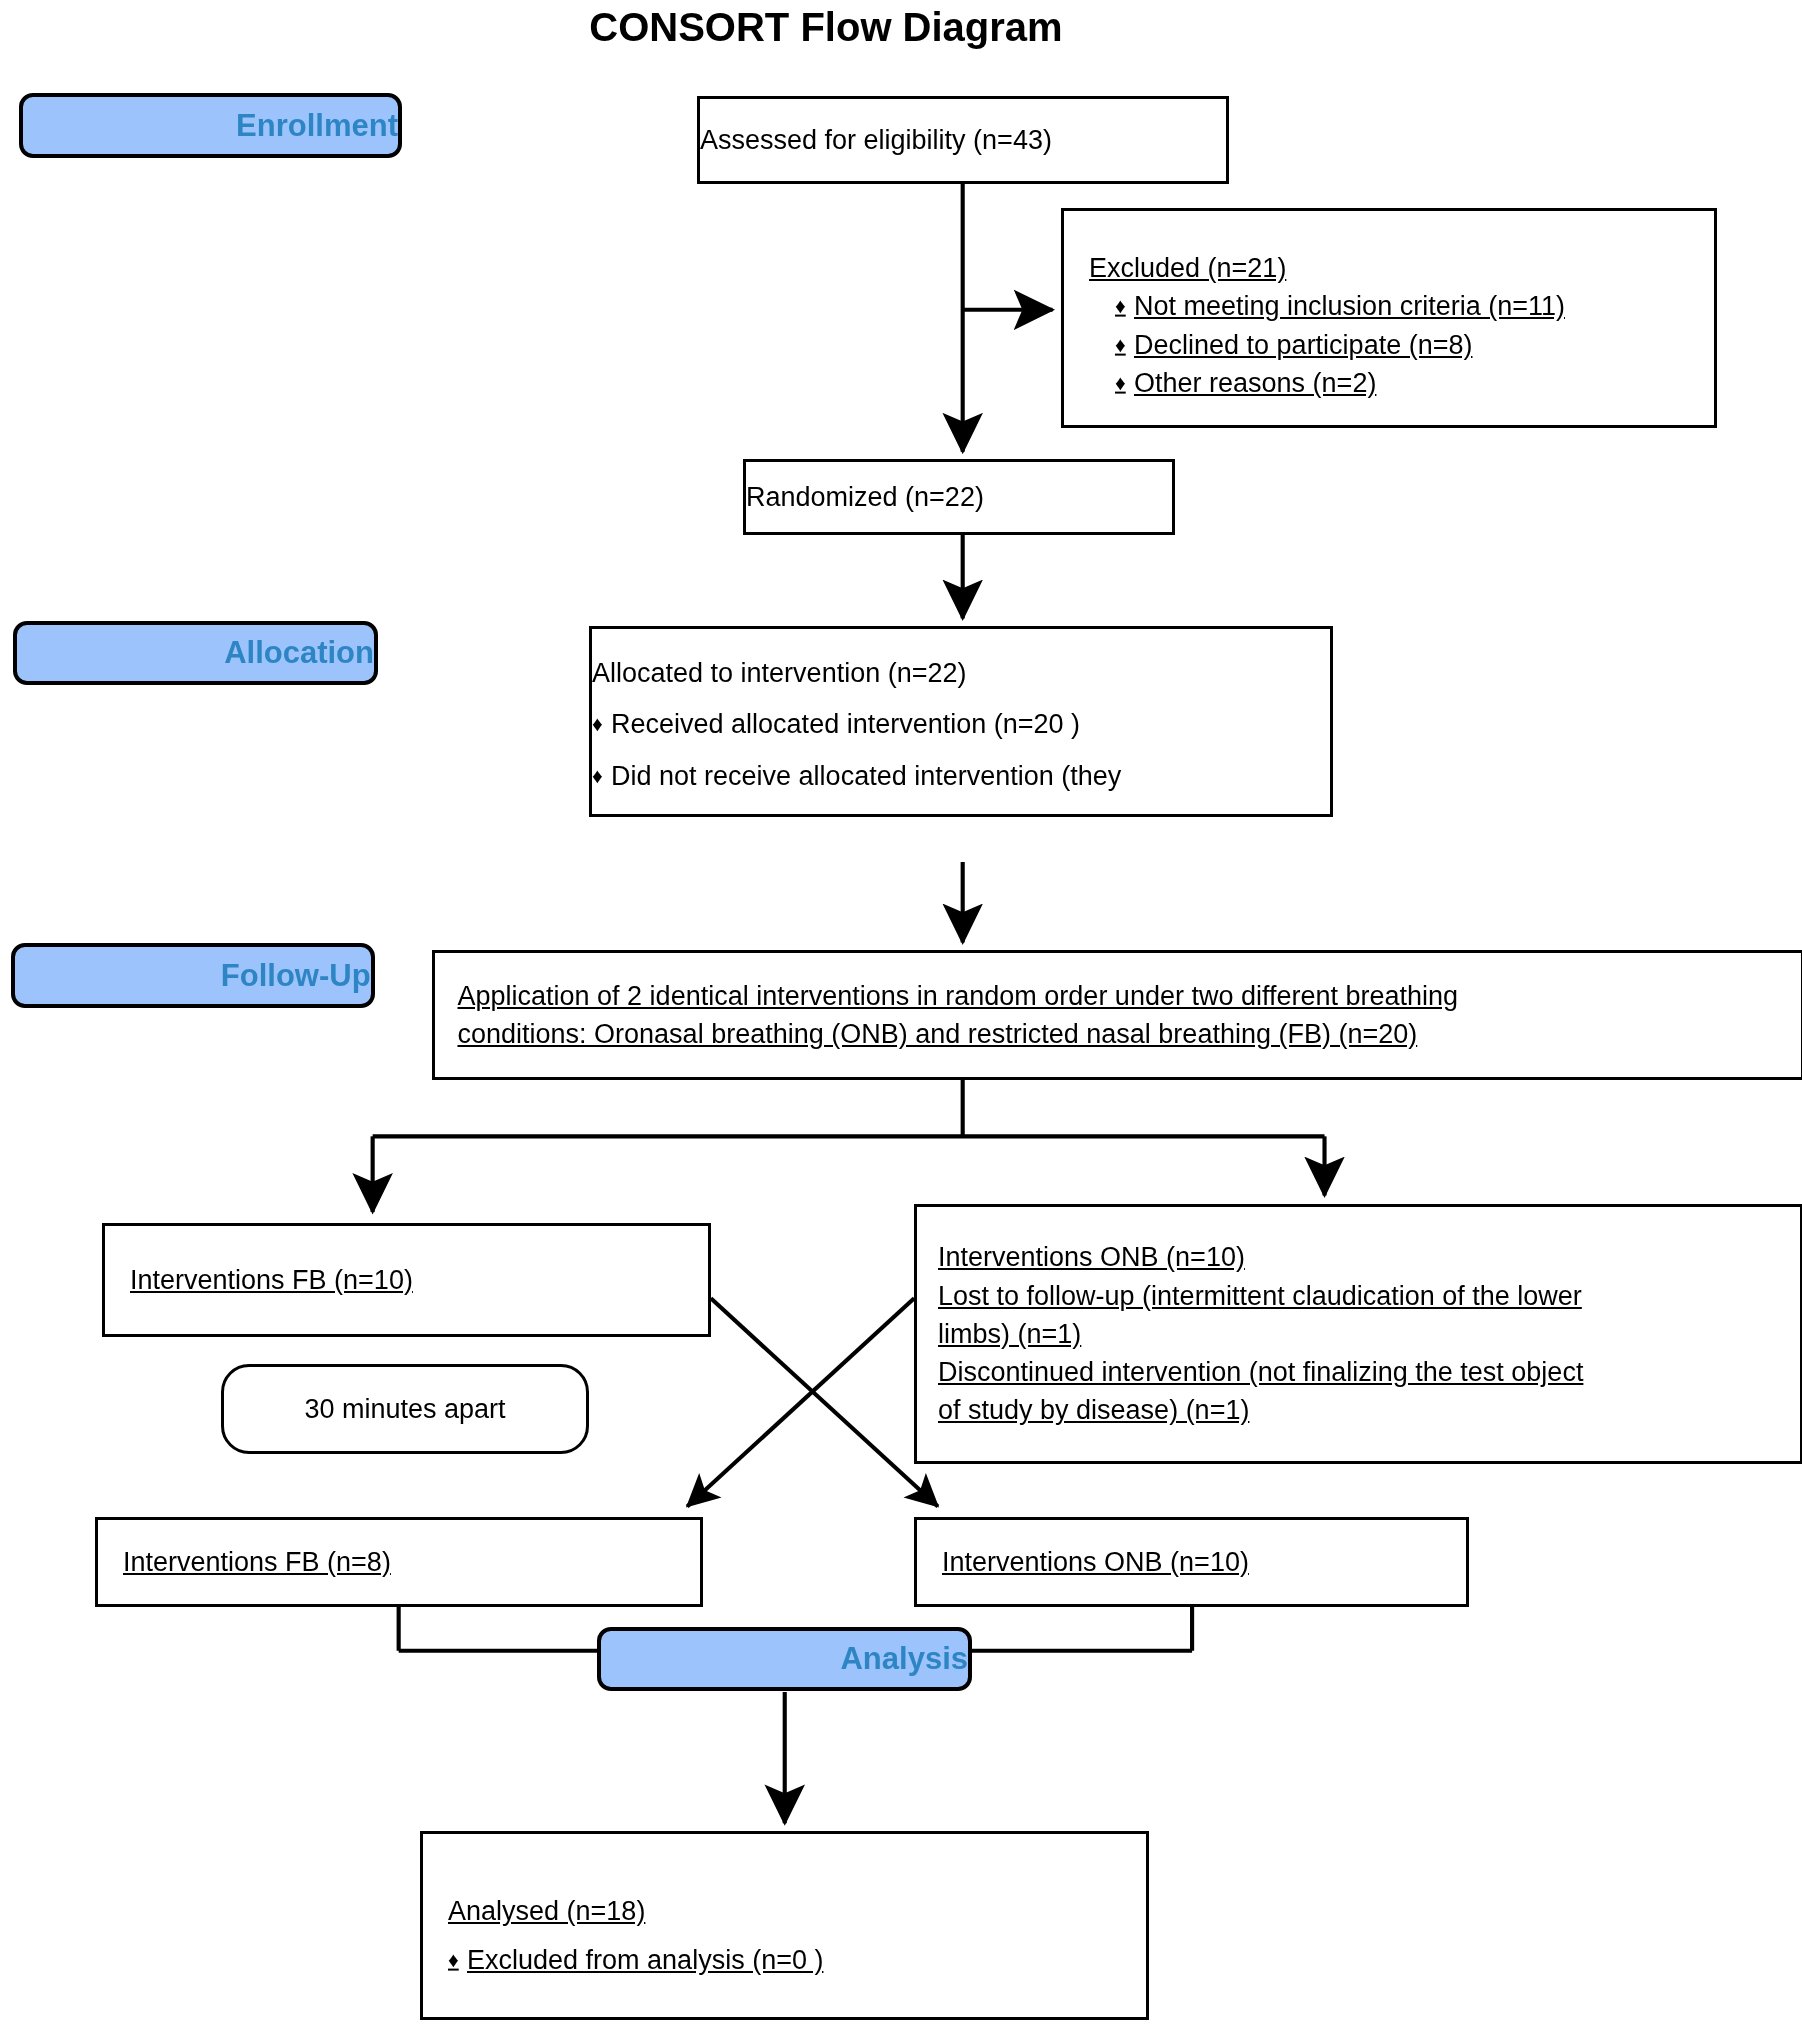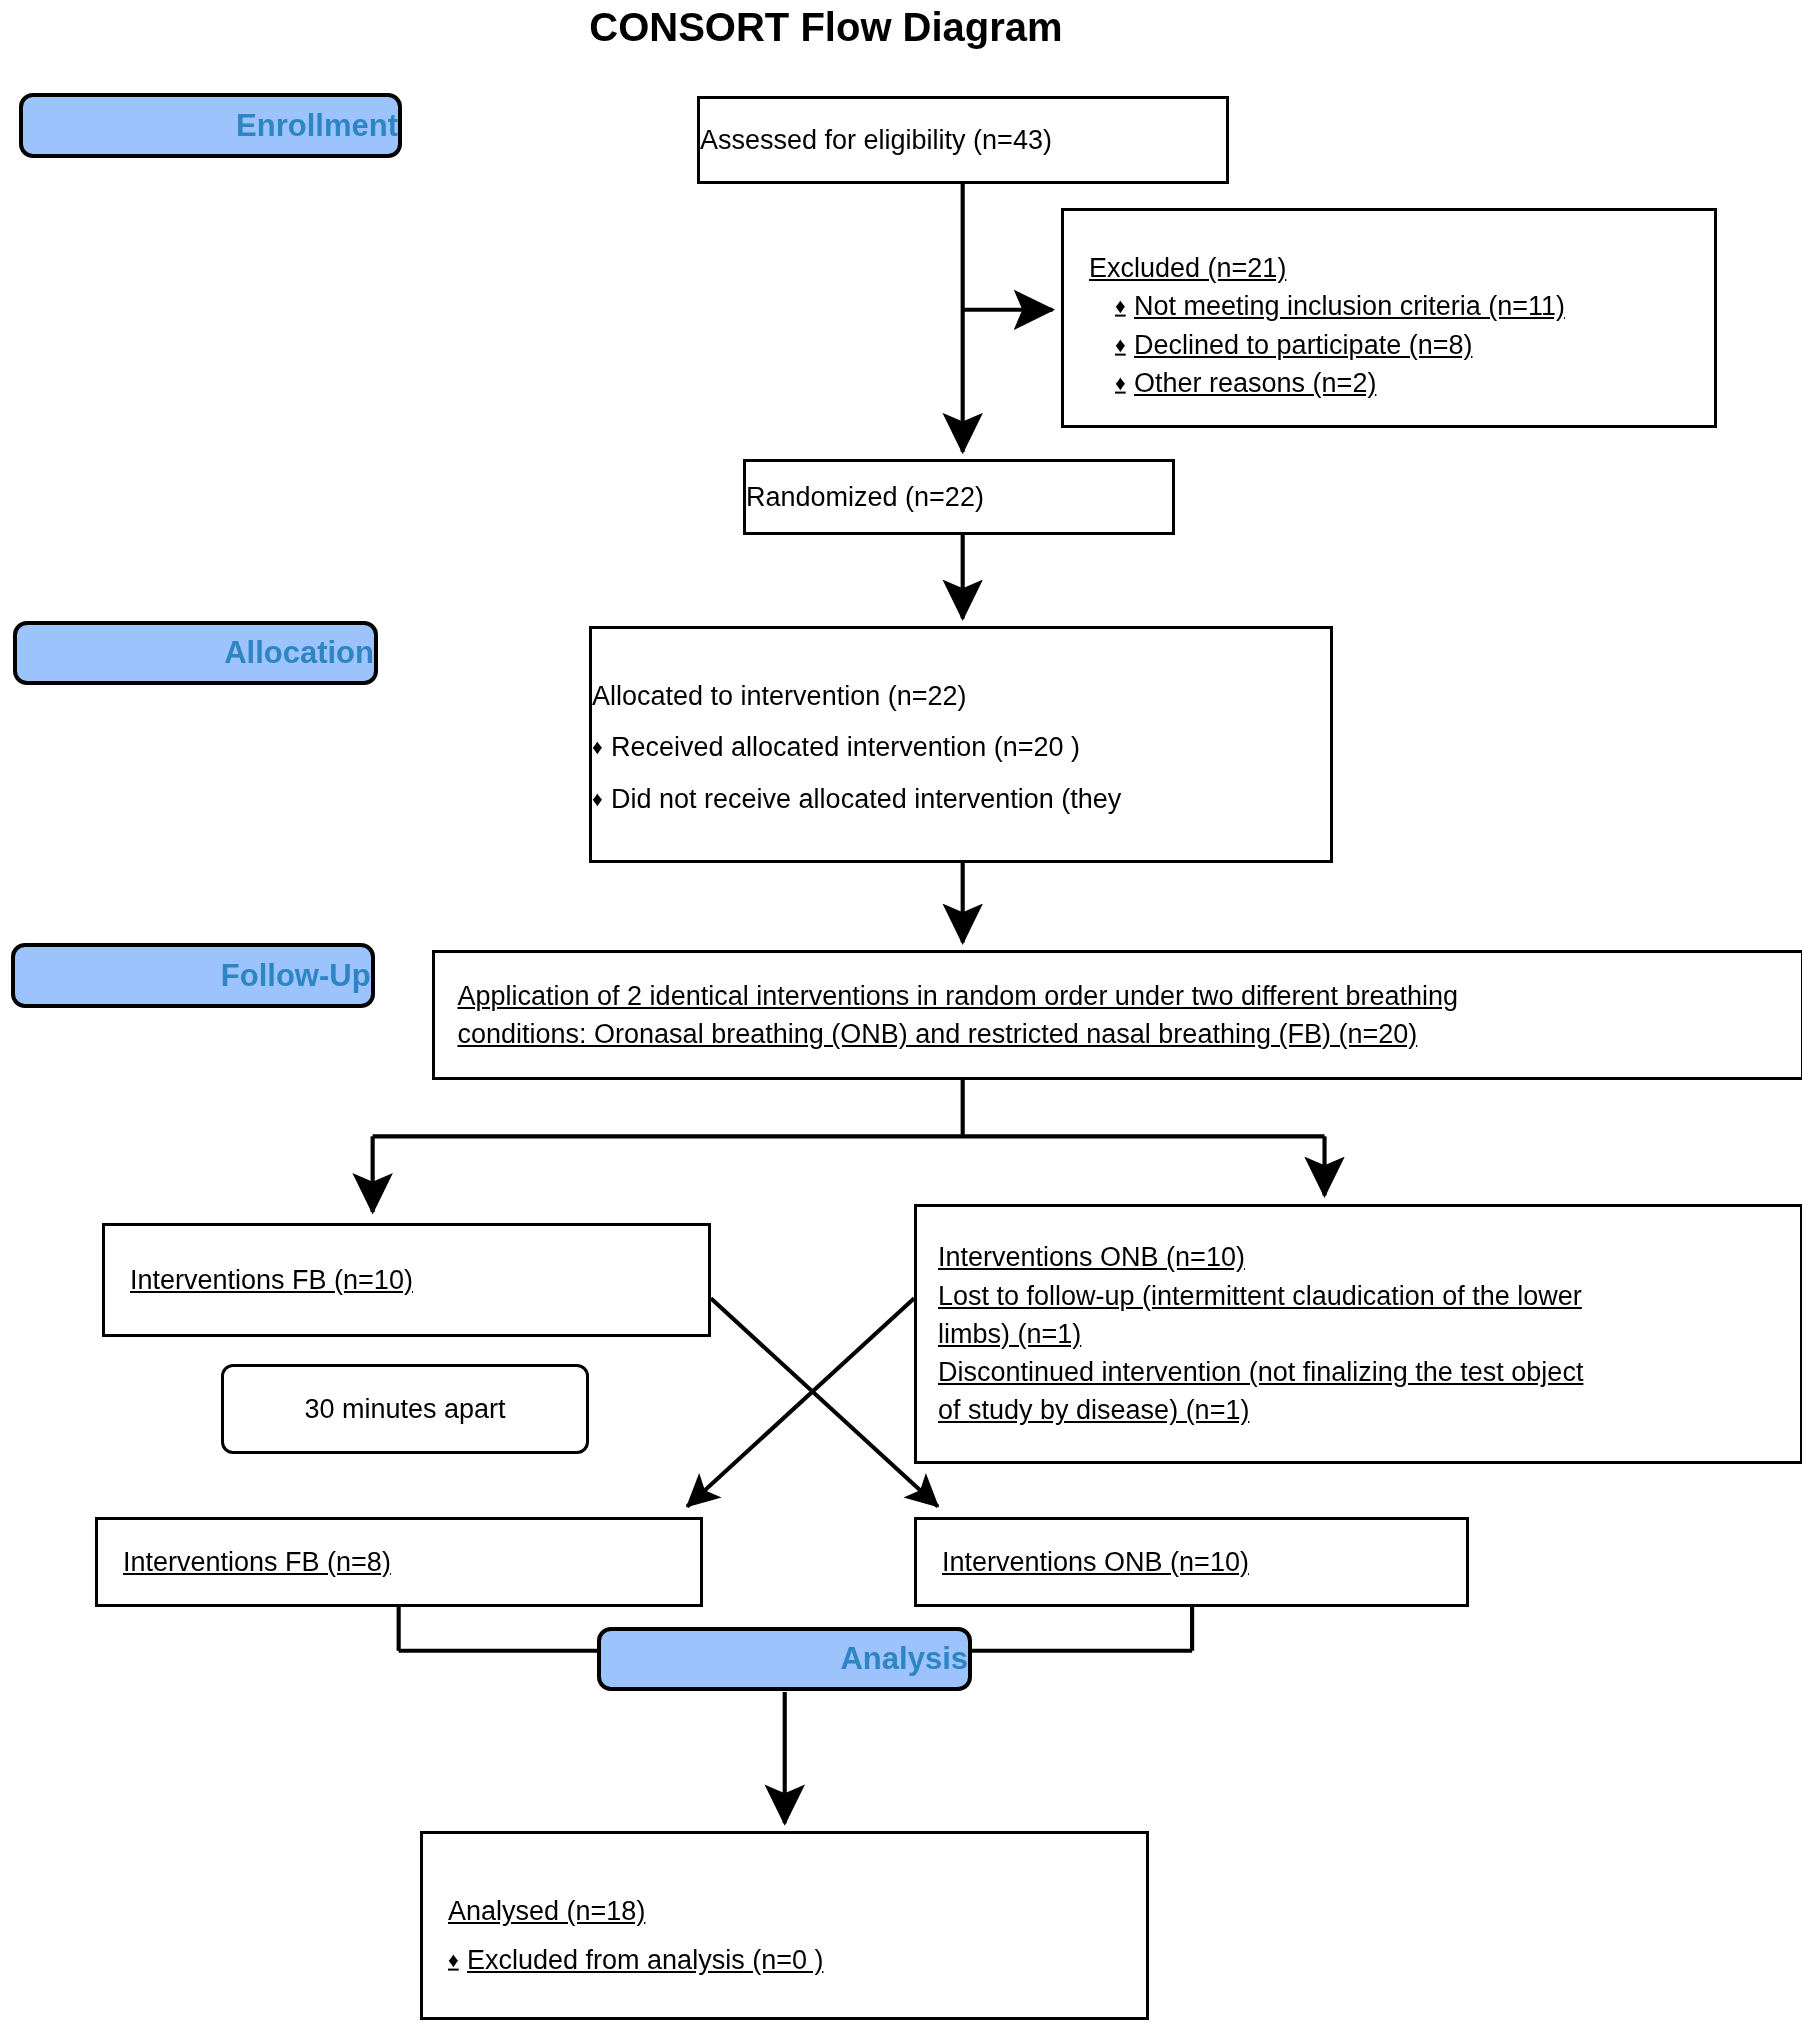--- a/index.html
+++ b/index.html
@@ -73,21 +73,21 @@
     font-weight: bold;
     font-size: 31px;
     z-index: 4;
   }
 
   .rounded-note {
     position: absolute;
     box-sizing: border-box;
     background: #ffffff;
     border: 3.5px solid #000000;
-    border-radius: 12px;
+    border-radius: 28px;
     display: flex;
     align-items: center;
     justify-content: center;
     font-size: 27px;
     z-index: 3;
   }
 
   #title {
     position: absolute;
     left: 0;
@@ -96,21 +96,21 @@
     text-align: center;
     font-size: 40px;
     font-weight: bold;
     z-index: 5;
   }
 
   
   #n-eligibility { left: 697px; top: 96px;  width: 532px;  height: 88px; }
   #n-excluded    { left: 1061px; top: 208px;  width: 656px; height: 220px; padding: 15.4px 0 0 25px; }
   #n-random      { left: 743px; top: 459px;  width: 432px;  height: 76px; }
-  #n-allocated   { left: 589px;  top: 626px; width: 744px; height: 237px; padding-top: 6px; }
+  #n-allocated   { left: 589px;  top: 626px; width: 744px; height: 191px; padding-top: 6px; }
   #n-followup    { left: 432px;  top: 950px; width: 1372px; height: 130px; padding: 0 0 0 22.5px; }
   #n-fb10        { left: 102px;  top: 1223px; width: 609px; height: 114px; padding-left: 25px; }
   #n-onb-detail  { left: 914px; top: 1204px; width: 889px; height: 260px; padding-left: 21px; }
   #n-fb8         { left: 95px;  top: 1517px; width: 608px; height: 90px; padding-left: 25px; }
   #n-onb10       { left: 914px; top: 1517px; width: 555px;  height: 90px; padding-left: 25px; }
   #n-analysed    { left: 420px;  top: 1831px; width: 729px; height: 189px; padding: 21px 0 0 25px; }
 
   #s-enrollment  { left: 19px;  top: 93px;  width: 383px; height: 65px; }
   #s-allocation  { left: 13px;  top: 621px; width: 365px; height: 64px; }
   #s-followup    { left: 10.6px;  top: 943px; width: 364px; height: 65px; }

